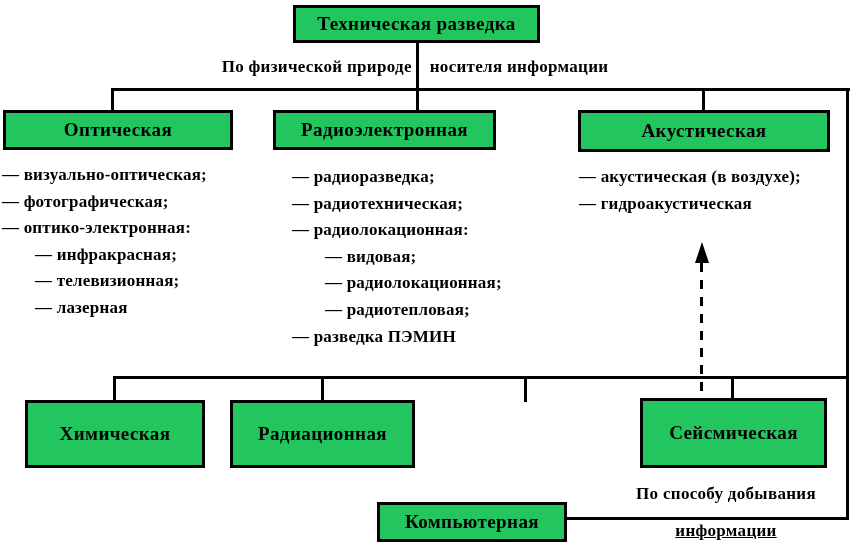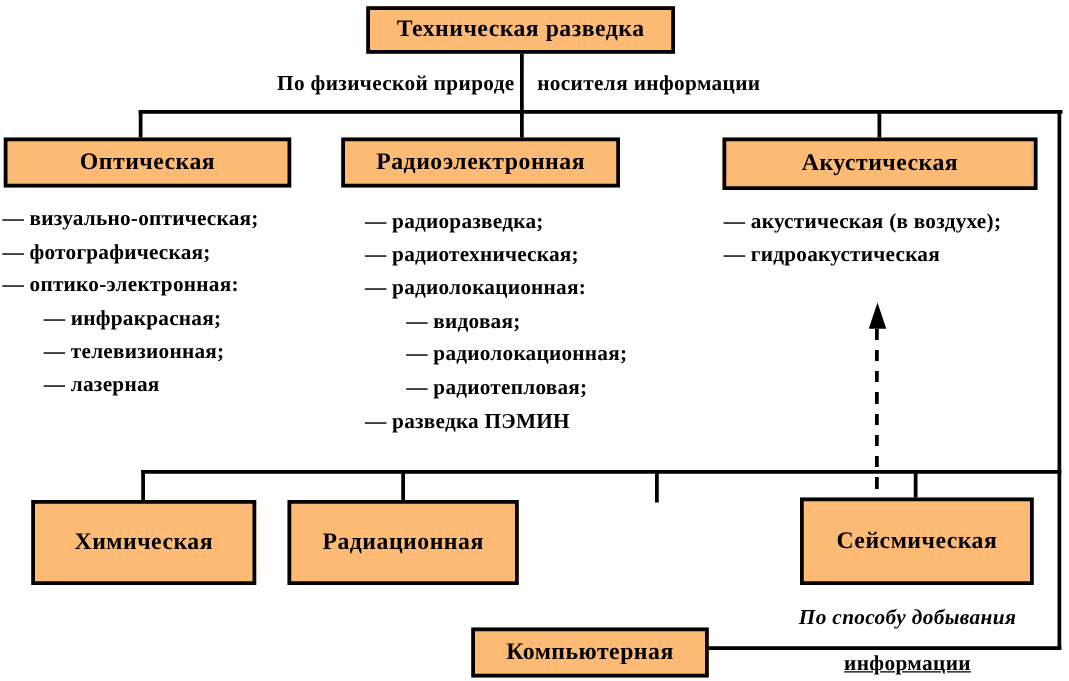--- a/index.html
+++ b/index.html
@@ -7,21 +7,21 @@
     position:relative;
     width:855px;height:545px;
     background:#ffffff;
     color:#000000;
     font-family:"Liberation Serif","DejaVu Serif",serif;
     overflow:hidden;
   }
   .node{
     position:absolute;
     border:3px solid #000;
-    background:#fdba74;
+    background:#22c55e;
     display:flex;align-items:center;justify-content:center;
     text-align:center;
     font-weight:bold;
     font-size:19px;
     letter-spacing:.4px;
     line-height:22px;
     padding:0 4px;
     box-sizing:border-box;
   }
   .line{position:absolute;background:#000;}
@@ -112,16 +112,16 @@
   <div class="line" style="left:524px;top:376px;width:3px;height:26px;"></div>
   <div class="line" style="left:731px;top:376px;width:3px;height:26px;"></div>
 
   <div class="node" style="left:25px;top:400px;width:180px;height:68px;">Химическая</div>
   <div class="node" style="left:230px;top:400px;width:185px;height:68px;">Радиационная</div>
   <div class="node" style="left:640px;top:398px;width:187px;height:70px;">Сейсмическая</div>
 
   <div class="node" style="left:377px;top:502px;width:190px;height:40px;">Компьютерная</div>
   <div class="line" style="left:567px;top:517px;width:282px;height:3px;"></div>
 
-  <div class="classifier ctr" style="left:601px;top:484px;width:250px;font-style:italic;">По способу добывания</div>
+  <div class="classifier ctr" style="left:601px;top:484px;width:250px;">По способу добывания</div>
   <div class="classifier ctr" style="left:601px;top:521px;width:250px;text-decoration:underline;">информации</div>
 
 </div>
 
 </body></html>

